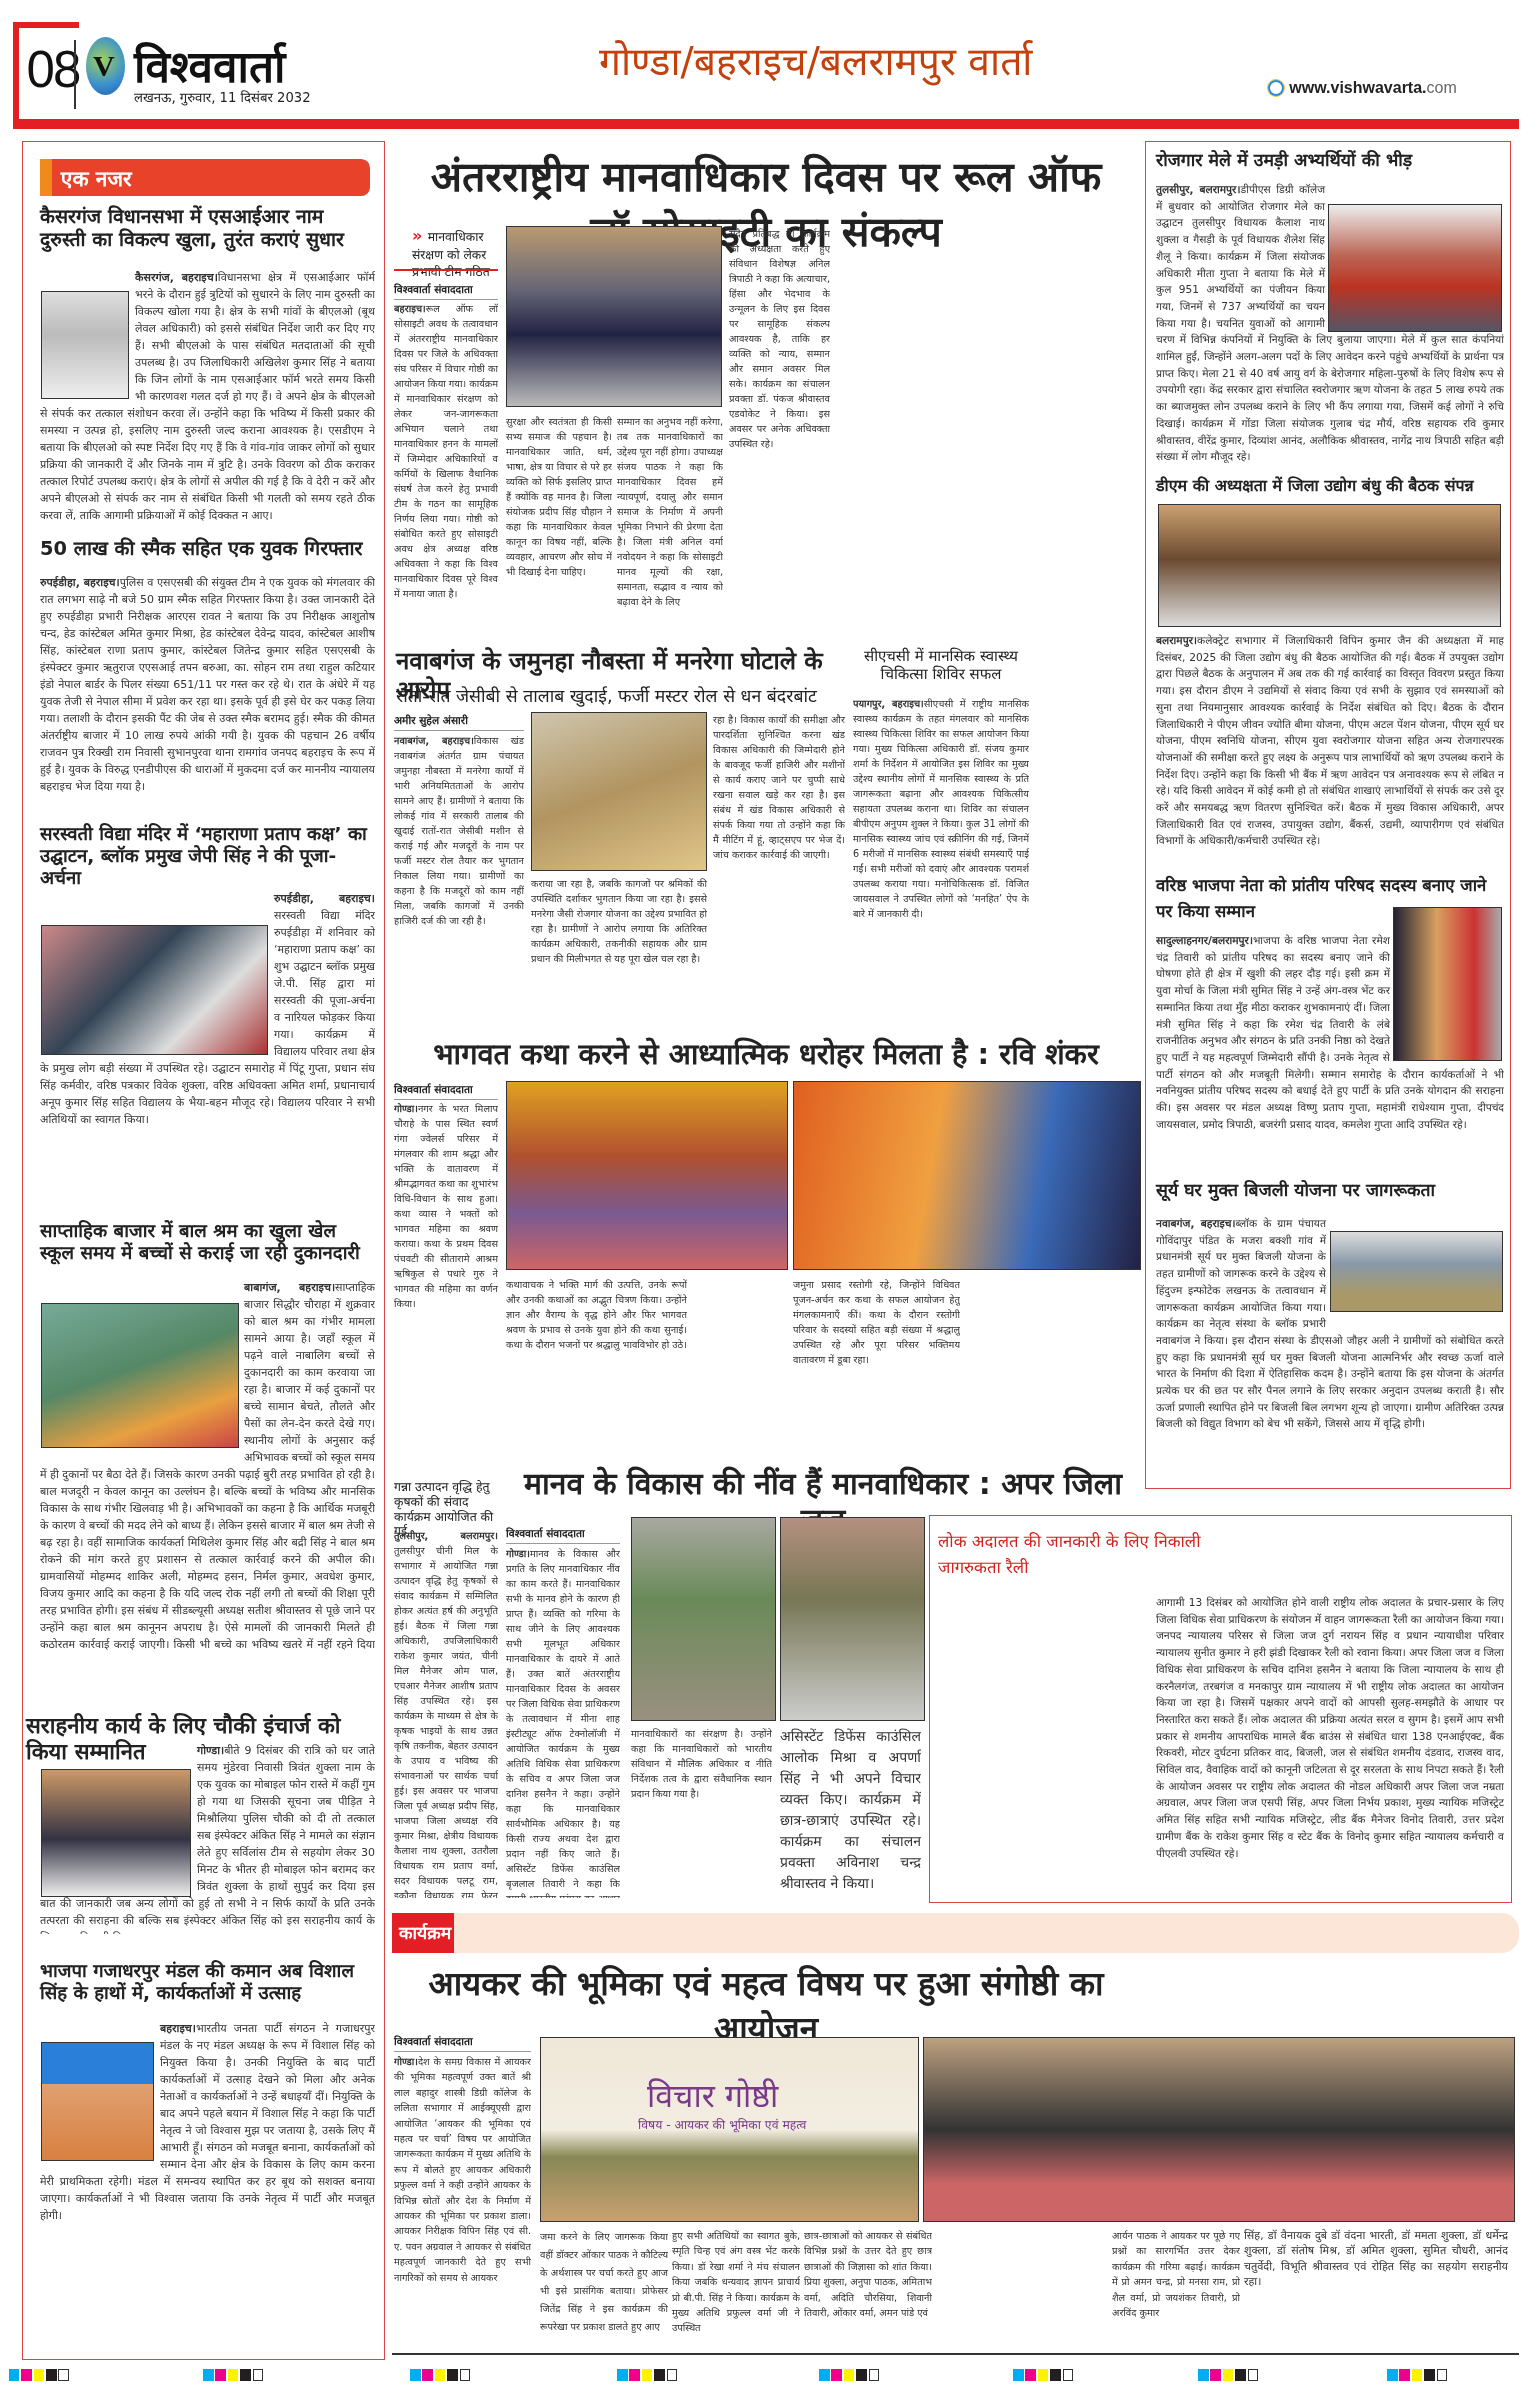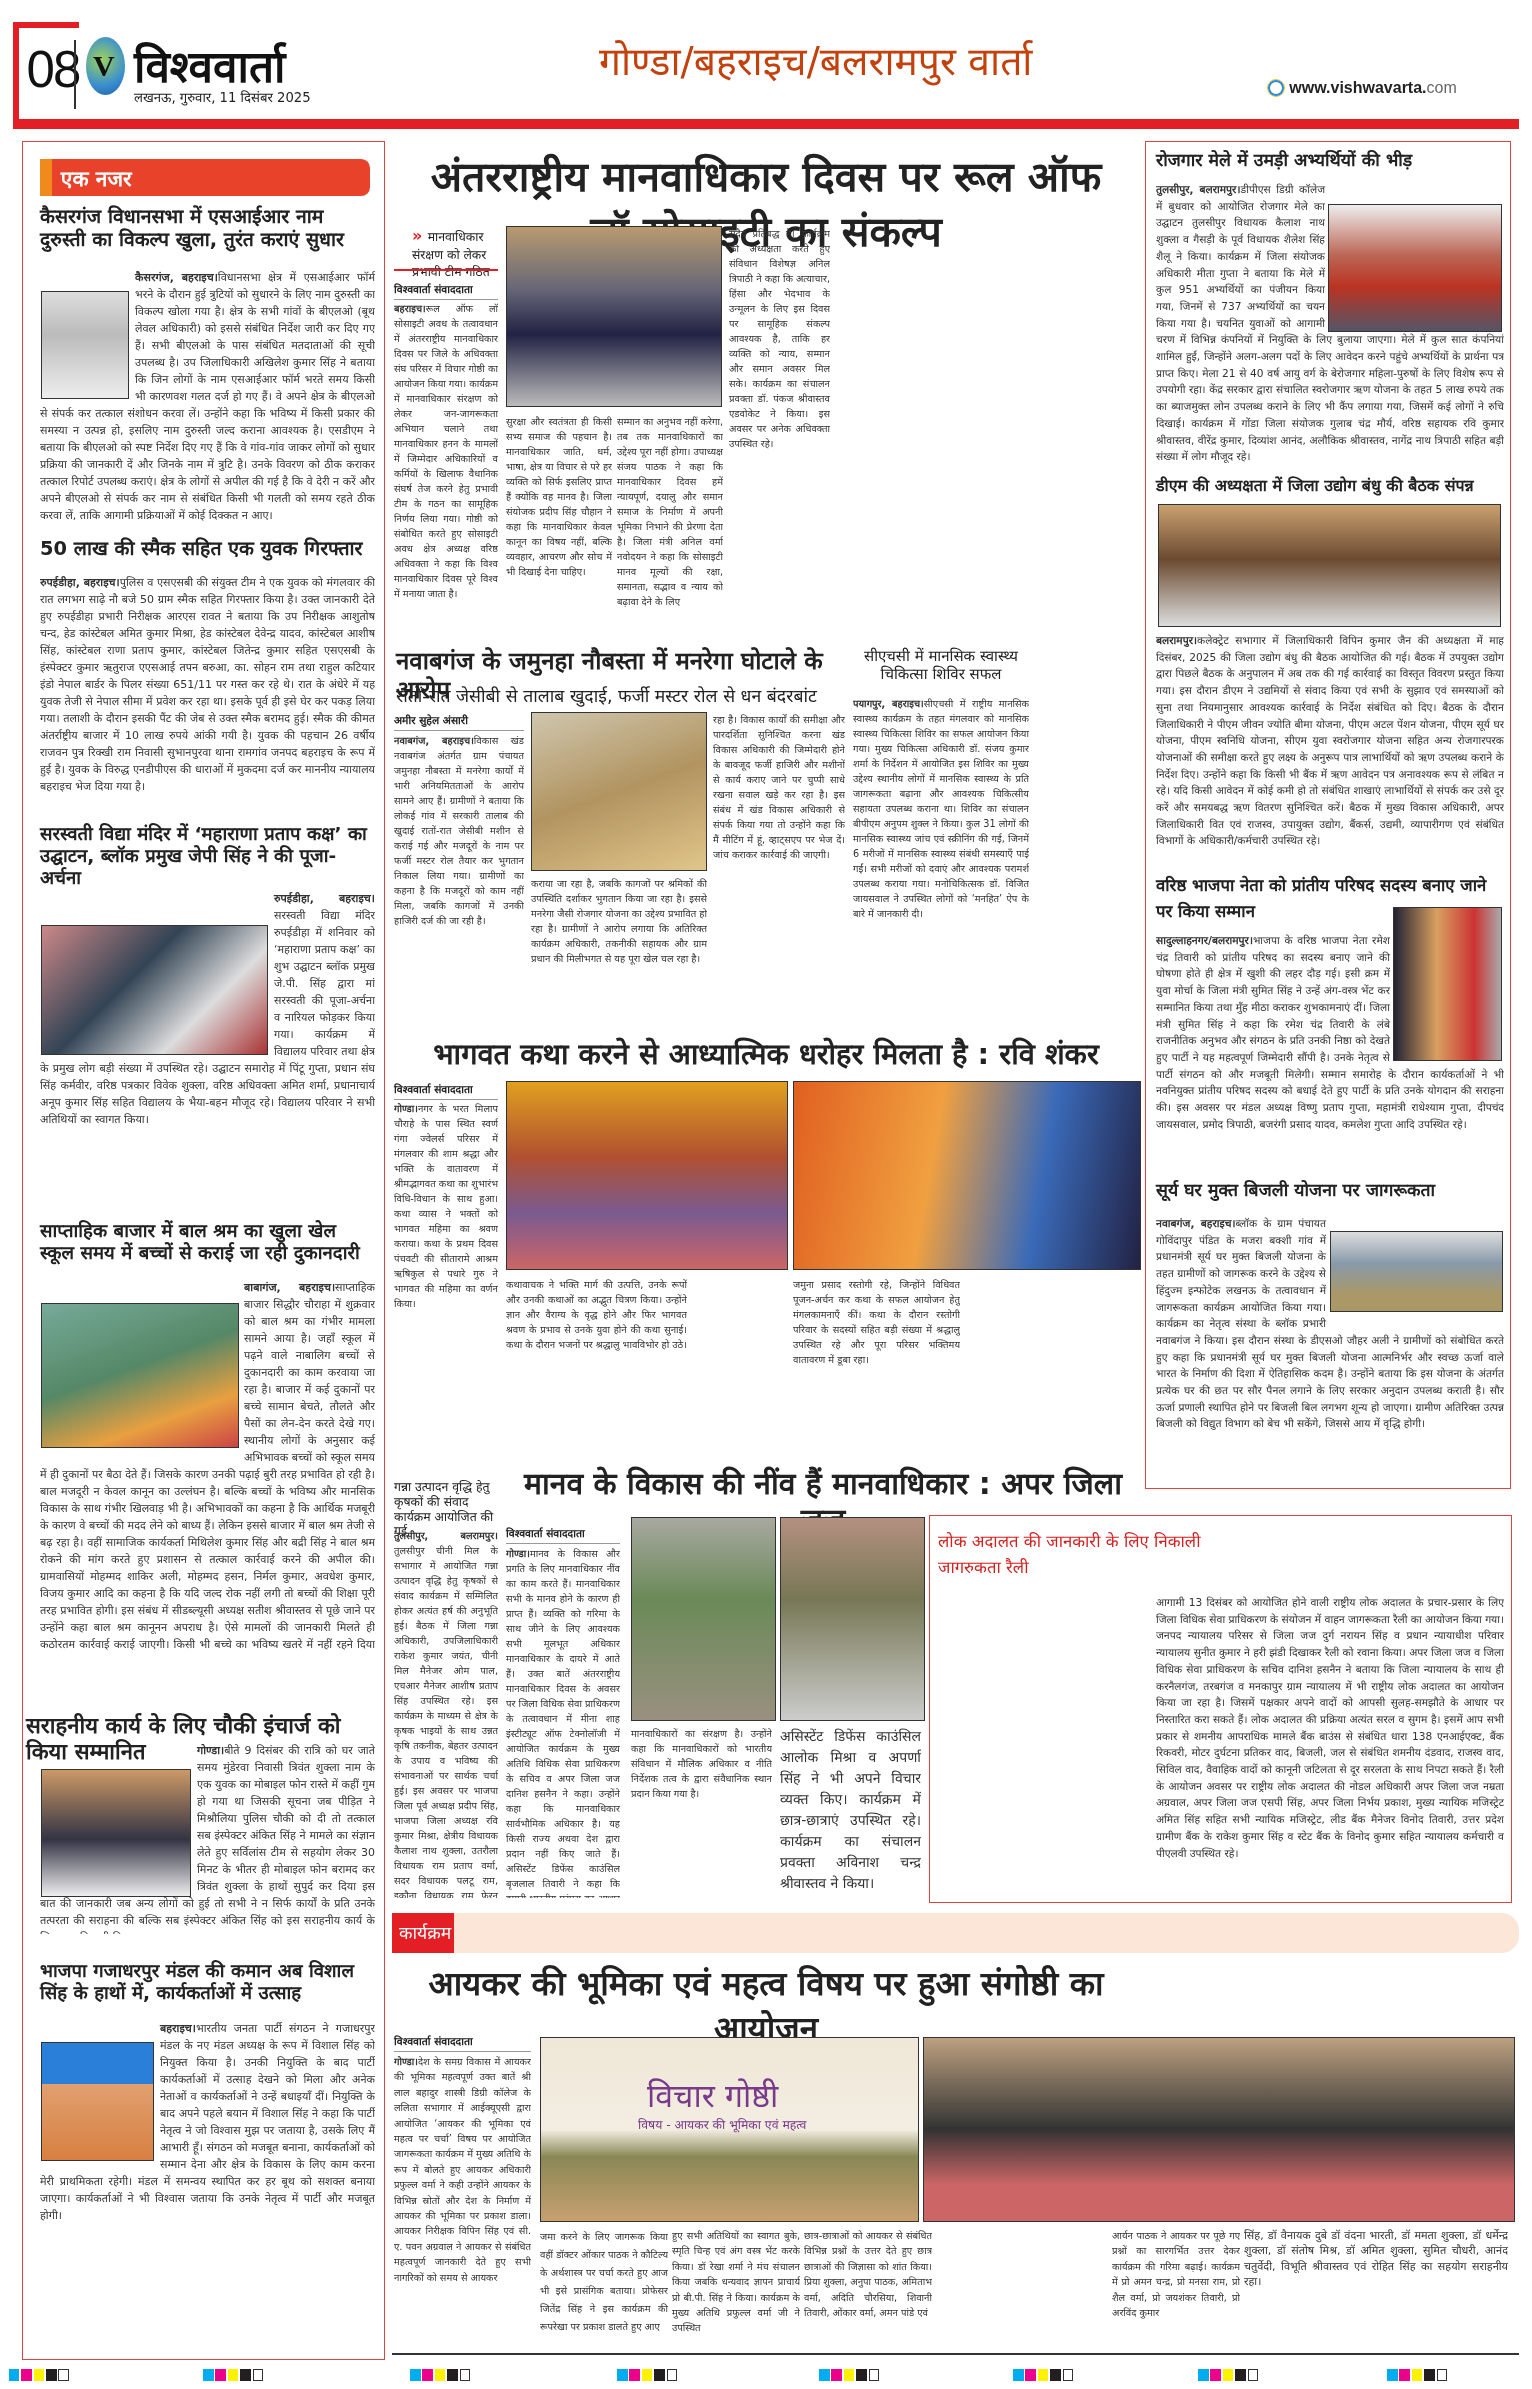--- a/index.html
+++ b/index.html
@@ -21,37 +21,37 @@
 .ek-nazar span{color:#fff;font-weight:bold;font-size:21px;position:absolute;left:8.8px;top:5.3px}
 h2,h3{font-weight:bold;color:#222;line-height:1.2}
 .hl{position:absolute}
 .body{position:absolute;font-size:11.4px;line-height:17px;color:#333;text-align:justify;overflow:hidden}
 .img{position:absolute;background:#8a8a8a;border:0.9px solid #333;overflow:hidden}
 .byline{position:absolute;font-size:13.2px;font-weight:bold;border-bottom:1.8px solid #999;padding-bottom:2.6px}
 .red{color:#d42020}
 .kicker{position:absolute;font-size:15px;line-height:25px;color:#222}
 .kicker b{color:#e31e24;font-size:23px;margin-right:5.3px}
 .banner{position:absolute;left:392px;top:1913px;width:1127px;height:40px;background:#fbe6d8;border-radius:0 17.6px 17.6px 0}
-.banner .tag{position:absolute;left:0;top:0;width:62px;height:40px;background:#e31e24;color:#fff;font-size:17.6px;font-weight:normal;padding:7px 7px;width:62px}
+.banner .tag{position:absolute;left:0;top:0;width:62px;height:40px;background:#e31e24;color:#fff;font-size:17.6px;font-weight:bold;padding:7px 7px;width:62px}
 .banner .txt{position:absolute;left:70px;top:8px;font-size:17.6px;color:#222;white-space:nowrap}
 .cmyk{position:absolute;top:2369px;height:14px;display:flex;gap:1.8px}
 .cmyk i{display:block;width:10.6px;height:12.3px}
 .hr{position:absolute;height:1.8px;background:#333}
 </style>
 </head>
 <body>
 
 <div class="page-box"></div>
 <div class="page-no">08</div>
 <div class="vbar"></div>
 <div class="logo">
     <span>V</span>
   </div>
 <div class="brand">विश्ववार्ता</div>
-<div class="dateline">लखनऊ,   गुरुवार, 11 दिसंबर 2025</div>
+<div class="dateline">लखनऊ,   गुरुवार, 11 दिसंबर 2032</div>
 <div class="region-title">गोण्डा/बहराइच/बलरामपुर वार्ता</div>
 <div class="website"><span class="ie-icon"></span><span>www.vishwavarta.</span><span class="dom">com</span></div>
 <div class="redrule"></div>
 
 <div class="colbox" style="left:22px;top:141px;width:363px;height:2219px"></div>
 <div class="ek-nazar">
     <span>एक नजर</span>
   </div>
 
 <h2 class="hl" style="left:40px;top:205px;width:335px;font-size:19.4px">कैसरगंज विधानसभा में एसआईआर नाम दुरुस्ती का विकल्प खुला, तुरंत कराएं सुधार</h2>

